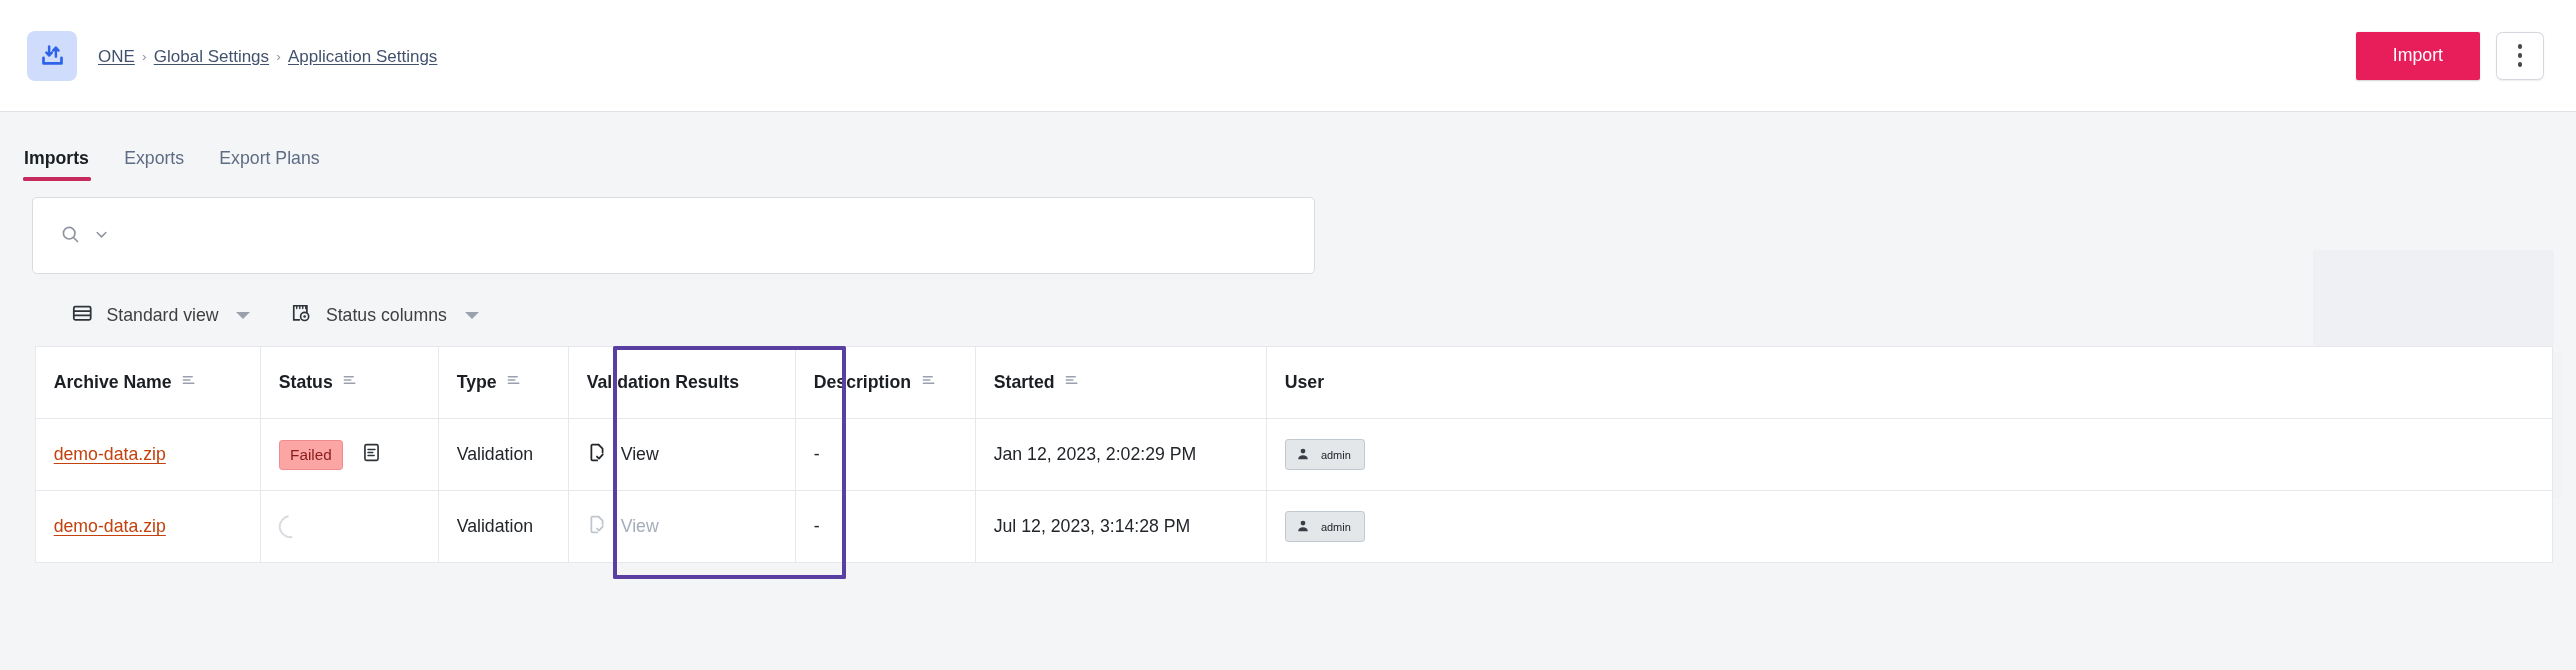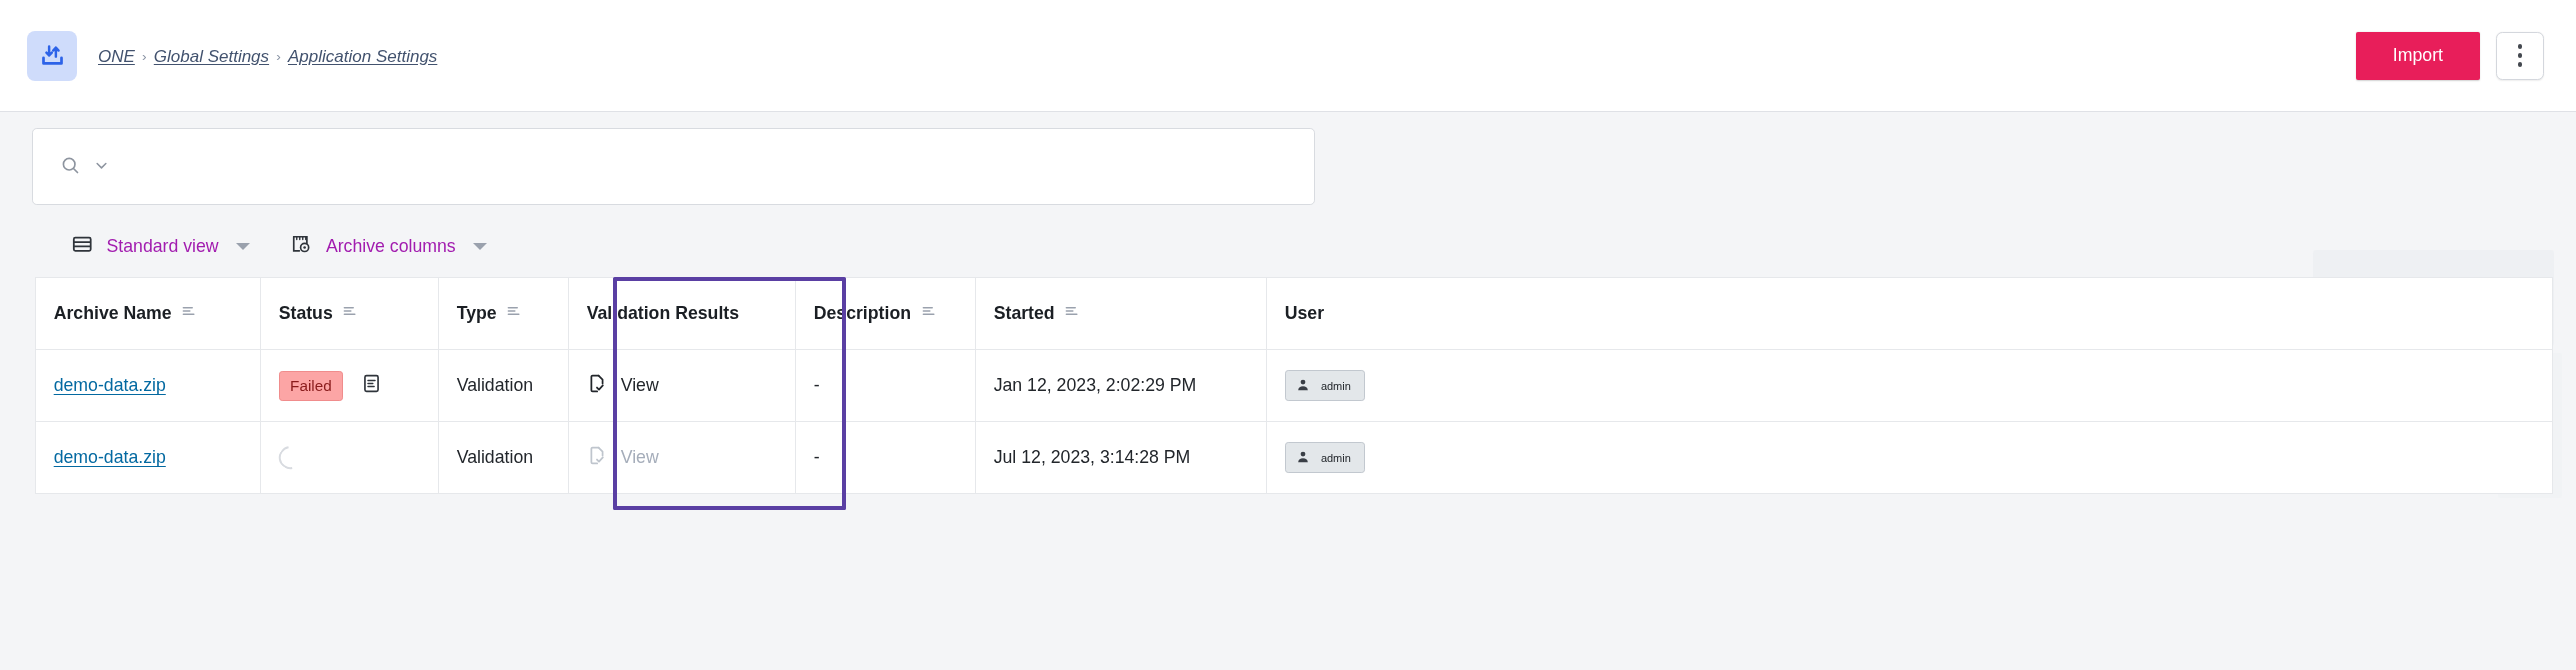--- a/index.html
+++ b/index.html
@@ -62,21 +62,20 @@
     font-size: 17px;
     line-height: 21px;
     color: #42526e;
   }
 
   .breadcrumb a {
     color: #42526e;
     text-decoration: underline;
     text-underline-offset: 2.4px;
     cursor: pointer;
-    font-style: italic;
   }
 
   .crumb-sep {
     color: #8993a4;
     font-size: 13.7px;
     line-height: 21px;
   }
 
   .page-title {
     font-size: 26px;
@@ -225,21 +224,21 @@
     align-items: center;
     gap: 40px;
     padding: 22.5px 0 0 71px;
     height: 61px;
   }
   .toolbar-btn {
     display: flex;
     align-items: center;
     gap: 13px;
     font-size: 17.7px;
-    color: #a21caf;
+    color: #404040;
     cursor: pointer;
     white-space: nowrap;
   }
   .caret {
     width: 0; height: 0;
     border-left: 7.2px solid transparent;
     border-right: 7.2px solid transparent;
     border-top: 7.2px solid #9aa1ad;
     margin-left: 4.8px;
   }
@@ -284,21 +283,21 @@
 
   .col-archive   { width: 225px; }
   .col-status    { width: 178px; }
   .col-type      { width: 130px; }
   .col-valid     { width: 227px; }
   .col-desc      { width: 180px; }
   .col-started   { width: 291px; }
   .col-user      { width: auto;  }
 
   .link-file {
-    color: #0369a1;
+    color: #c2410c;
     text-decoration: underline;
     text-underline-offset: 3.2px;
     cursor: pointer;
   }
 
   .status-cell {
     display: flex;
     align-items: center;
     gap: 17.7px;
   }
@@ -392,20 +391,25 @@
       <i></i>
     </button>
   </div>
 </div>
 
 <div class="page-body">
 
   <div class="ghost-panel"></div>
   <div class="ghost-panel2"></div>
 
+  <div class="tabs">
+    <div class="tab active">Imports</div>
+    <div class="tab">Exports</div>
+    <div class="tab">Export Plans</div>
+  </div>
 
   <div class="search-wrap">
     <div class="search-box">
       <span>
         <svg width="21" height="21" viewBox="0 0 24 24" fill="none" aria-hidden="true">
           <circle cx="10.5" cy="10.5" r="6.6" stroke="#8d949f" stroke-width="1.9"></circle>
           <path d="M15.4 15.4L20 20" stroke="#8d949f" stroke-width="1.9" stroke-linecap="round"></path>
         </svg>
       </span>
       <span class="chev">
@@ -432,21 +436,21 @@
     <div class="toolbar-btn">
       <span>
         <svg width="22.5" height="22.5" viewBox="0 0 24 24" fill="none" aria-hidden="true">
           <path d="M4 4h14v7" stroke="#2f343b" stroke-width="1.8" stroke-linecap="round"></path>
           <path d="M4 4v15h6" stroke="#2f343b" stroke-width="1.8" stroke-linecap="round"></path>
           <path d="M7.2 4v3M10.4 4v3M13.6 4v3M16.8 4v3" stroke="#2f343b" stroke-width="1.5" stroke-linecap="round"></path>
           <circle cx="15.6" cy="15.4" r="4.3" stroke="#2f343b" stroke-width="1.8"></circle>
           <circle cx="15.6" cy="15.4" r="1.4" fill="#2f343b"></circle>
         </svg>
       </span>
-      <span>Archive columns</span>
+      <span>Status columns</span>
       <span class="caret"></span>
     </div>
   </div>
 
   <div class="table-area">
     <table class="grid">
       <thead>
         <tr>
           <th class="col-archive">
             <span class="th-inner">

